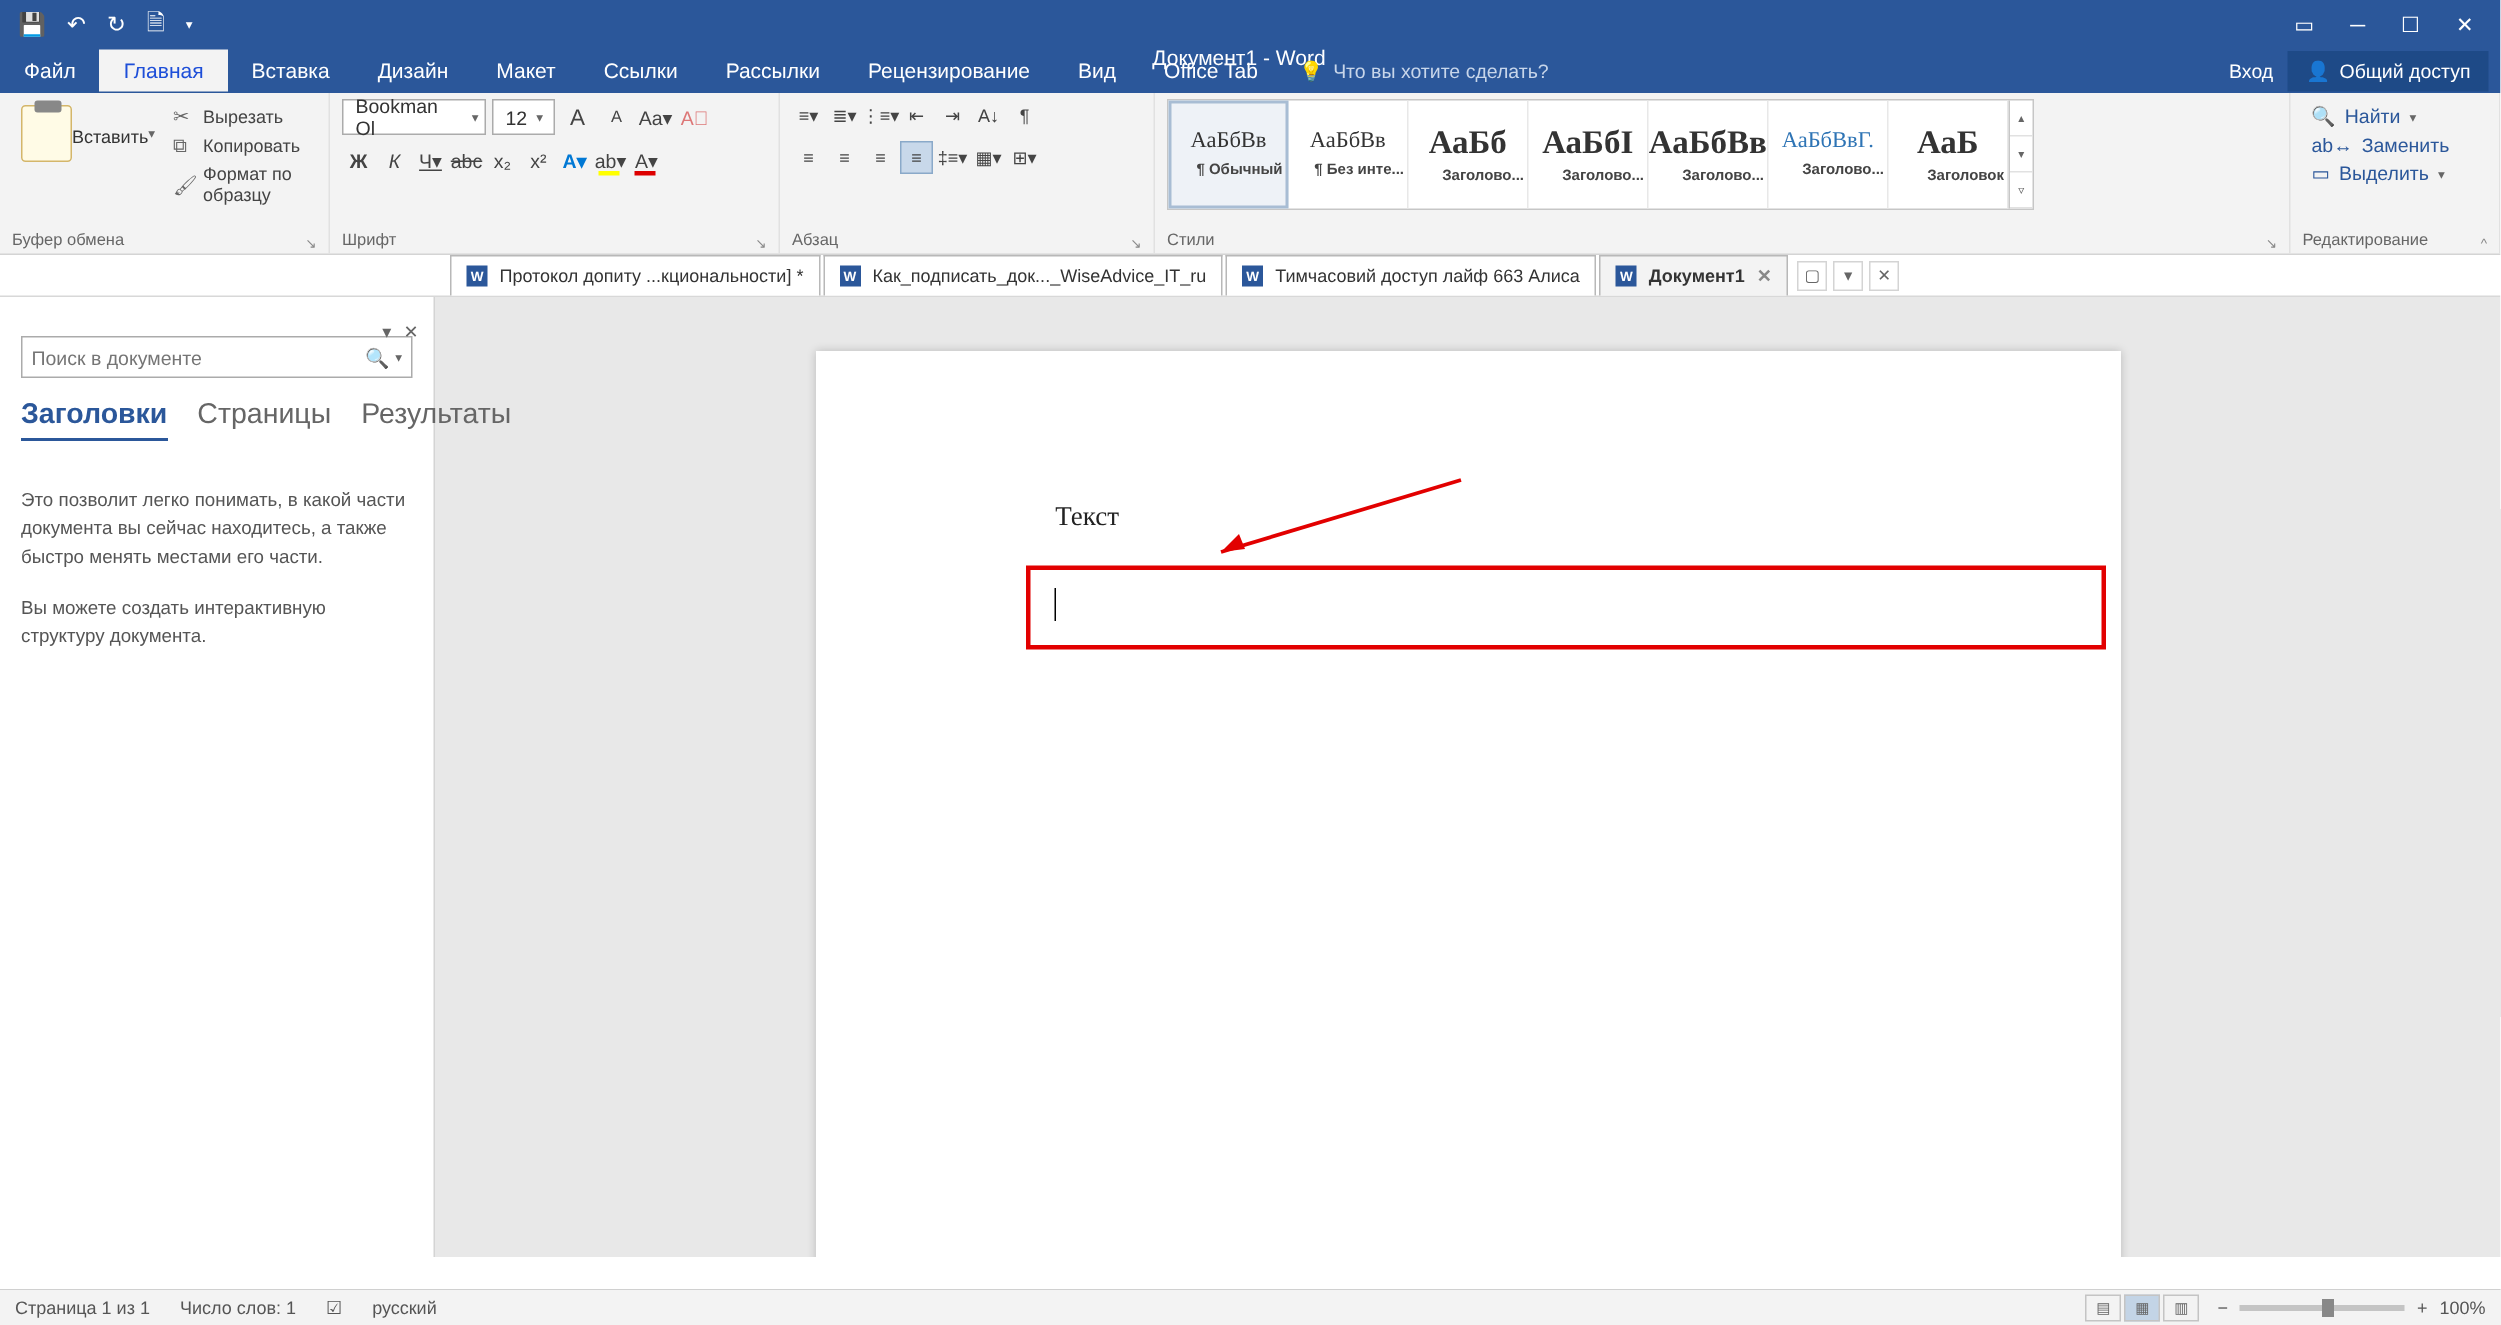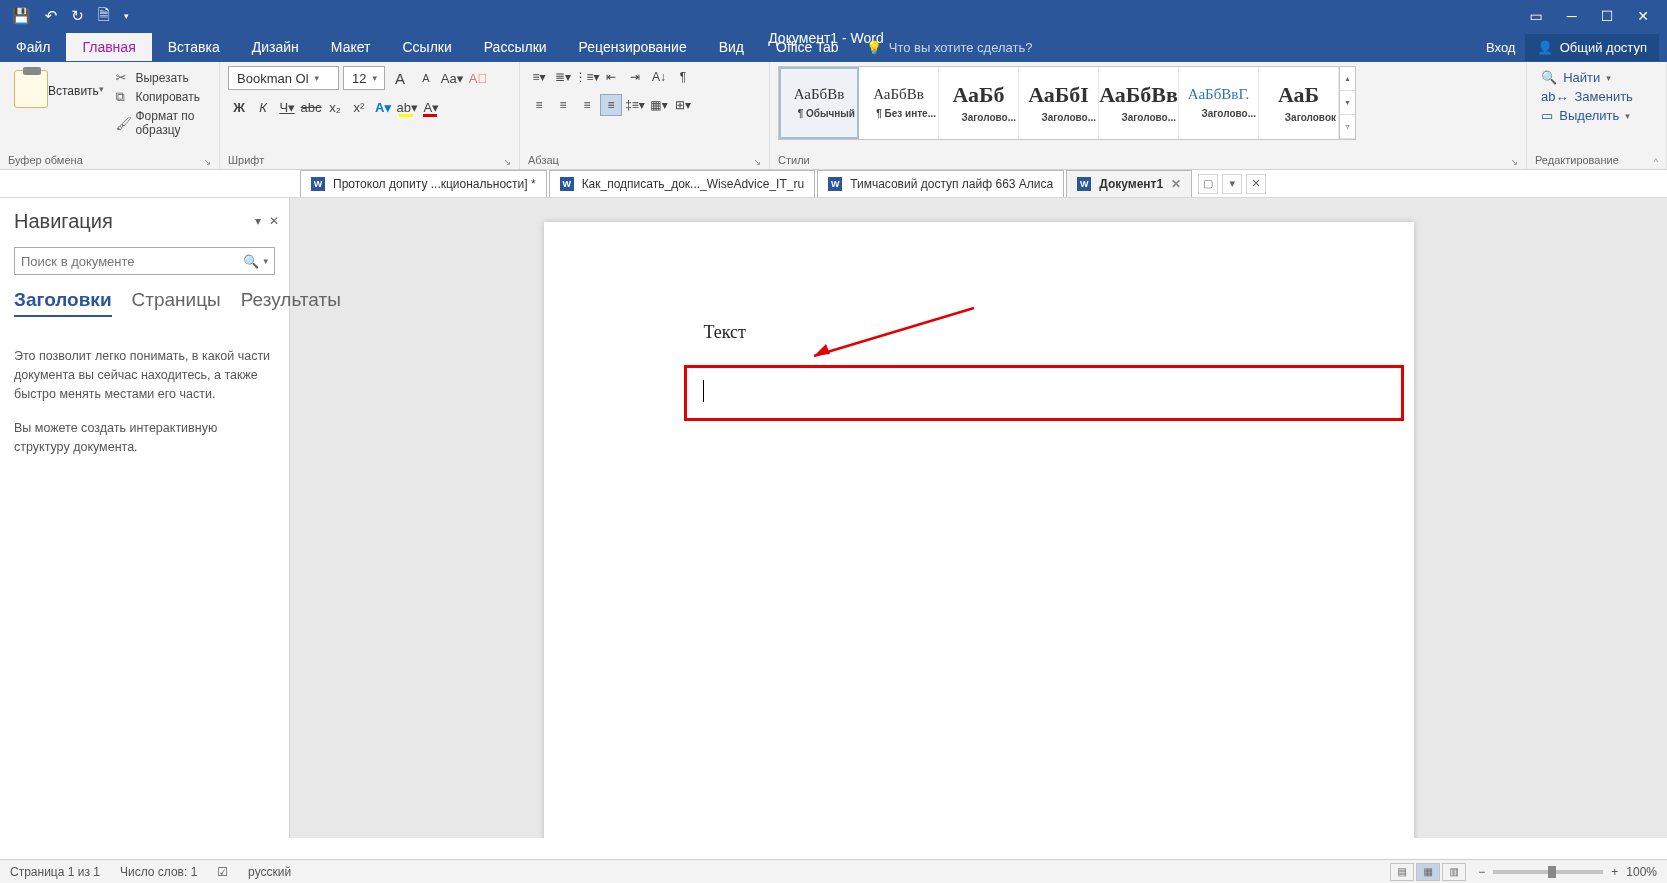--- a/index.html
+++ b/index.html
@@ -9,21 +9,21 @@
 .titlebar { background: #2b579a; height: 32px; display: flex; align-items: center; color: #fff; }
 .qat { display: flex; align-items: center; gap: 14px; padding: 0 12px; }
 .qat span { font-size: 15px; cursor: pointer; }
 .title-center { flex: 1; text-align: center; font-size: 14px; margin-top: 44px; }
 .winbtns { display: flex; gap: 24px; padding: 0 18px; }
 .winbtns span { font-size: 14px; cursor: pointer; }
 
 
 .menubar { background: #2b579a; height: 30px; display: flex; align-items: center; color: #fff; }
 .menubar .tab { padding: 6px 16px; font-size: 14px; cursor: pointer; }
-.menubar .tab.active { background: #f3f3f3; color: #a21caf; }
+.menubar .tab.active { background: #f3f3f3; color: #1d4ed8; }
 .menubar .spacer { flex: 1; }
 .menubar .tellme { display: flex; align-items: center; gap: 6px; padding: 0 12px; color: #c8d6ea; font-size: 13px;}
 .menubar .right { display: flex; align-items: center; gap: 10px; padding-right: 8px; }
 .menubar .share { background: #1e4a87; padding: 6px 12px; display:flex; align-items:center; gap:6px;}
 
 
 .ribbon { background: #f3f3f3; border-bottom: 1px solid #d4d4d4; height: 108px; display: flex; }
 .group { border-right: 1px solid #e1e1e1; padding: 4px 8px 0 8px; display: flex; flex-direction: column; position: relative; }
 .group-body { flex: 1; display: flex; align-items: flex-start; }
 .group-label { text-align: left; font-size: 11px; color: #666; padding-bottom: 3px; position: relative; }
@@ -33,21 +33,21 @@
 .paste-icon { width: 34px; height: 38px; background: #fffbe6; border: 1px solid #d4b66a; border-radius: 3px; position: relative; }
 .paste-icon::before { content:""; position:absolute; top:-4px; left:8px; width:18px; height:8px; background:#888; border-radius:2px;}
 .clip-stack { display: flex; flex-direction: column; gap: 4px; padding: 4px 0 0 6px; font-size: 12px; color: #444;}
 .clip-stack div { display:flex; align-items:center; gap:6px; cursor:pointer;}
 .clip-stack .ico { font-size:13px; color:#666; width:14px; display:inline-block;}
 
 .font-col { display:flex; flex-direction:column; gap:6px; }
 .font-row1 { display:flex; gap:4px; align-items:center; }
 .combo { background:#fff; border:1px solid #ababab; height:24px; display:flex; align-items:center; padding:0 4px 0 8px; font-size:13px; }
 .combo .arrow { font-size:9px; color:#666; margin-left:6px; cursor:pointer;}
-.font-name { width:111px; }
+.font-name { width:96px; }
 .font-size { width:42px; }
 .tbtn { width:22px; height:22px; display:inline-flex; align-items:center; justify-content:center; cursor:pointer; font-size:13px; color:#444;}
 .font-row2 { display:flex; gap:2px; align-items:center; }
 .font-row2 .b { font-weight:bold; } .font-row2 .i { font-style:italic;} .font-row2 .u {text-decoration:underline;}
 .font-row2 .strike { text-decoration:line-through;}
 .clr-a { position:relative; } .clr-a::after{content:""; position:absolute; bottom:1px; left:3px; width:14px; height:3px; background:#d00;}
 .hl-a { position:relative;} .hl-a::after{content:""; position:absolute; bottom:1px; left:3px; width:14px; height:3px; background:#ff0;}
 .txeff { color:#0078d4; font-weight:bold;}
 
 .para-col { display:flex; flex-direction:column; gap:6px;}
@@ -87,21 +87,21 @@
 .nav-search { margin-top:14px; border:1px solid #ababab; height:28px; display:flex; align-items:center; padding:0 6px; }
 .nav-search input { border:none; flex:1; outline:none; font-size:13px;}
 .nav-search .sico { font-size:13px; color:#444;}
 .nav-search .ar { font-size:9px; color:#666; margin-left:4px;}
 .nav-tabs { margin-top:14px; display:flex; gap:20px; font-size:19px;}
 .nav-tabs span { cursor:pointer; color:#666;}
 .nav-tabs .sel { color:#2b579a; font-weight:bold; border-bottom:2px solid #2b579a; padding-bottom:4px;}
 .nav-help { margin-top:30px; font-size:12.5px; color:#555; line-height:1.5;}
 .nav-help p { margin-bottom:16px;}
 
-.doc-area { flex:1; background:#e8e8e8; overflow:hidden; display:flex; justify-content:center; padding-top:24px;}
+.doc-area { flex:1; background:#e8e8e8; overflow:hidden; display:flex; justify-content:center; padding-top:36px;}
 .page { width:870px; height:1100px; background:#fff; box-shadow:0 0 6px rgba(0,0,0,.2); position:relative; padding:100px 160px;}
 .doc-text { font-family:"Bookman Old Style","Times New Roman",serif; font-size:18px; color:#222;}
 .annot-arrow { position:absolute; top:84px; left:260px;}
 .annot-box { position:absolute; top:143px; left:140px; width:720px; height:56px; border:3px solid #e20000; padding:12px 16px;}
 .cursor-caret { width:1px; height:22px; background:#000;}
 
 
 .statusbar { position:fixed; bottom:0; left:0; right:0; height:24px; background:#f3f3f3; border-top:1px solid #d0d0d0; display:flex; align-items:center; font-size:12px; color:#555; padding:0 10px;}
 .statusbar .sseg { margin-right:20px; cursor:pointer; display:flex; align-items:center; gap:4px;}
 .statusbar .sp { flex:1;}
@@ -327,21 +327,20 @@
     </div>
     <div class="doctabs-right">
       <span>▢</span>
       <span>▾</span>
       <span>✕</span>
     </div>
   </div>
 
 <div class="main">
   <div class="nav-pane">
-    <div class="nav-title">Навигация</div>
     <div class="nav-ctrls">
       <span>▾</span>
       <span>✕</span>
     </div>
     <div class="nav-search">
       <input placeholder="Поиск в документе" style="">
       <span class="sico">🔍</span>
       <span class="ar">▾</span>
     </div>
     <div class="nav-tabs">

